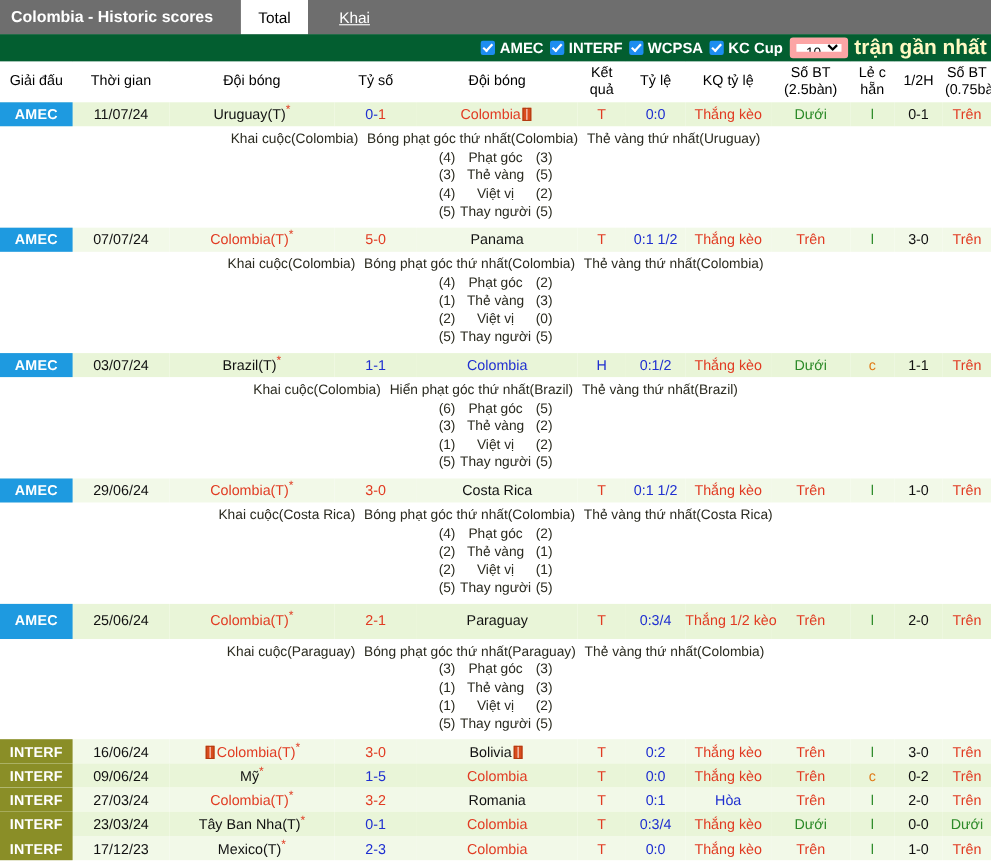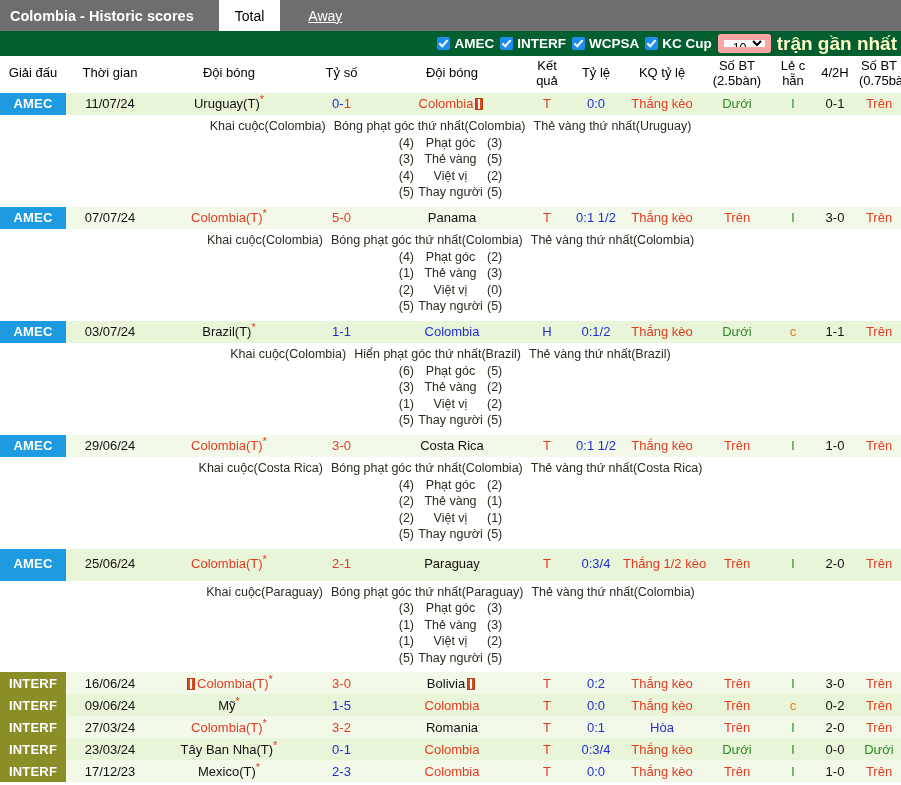--- a/index.html
+++ b/index.html
@@ -212,21 +212,21 @@
 <body>
 
 <div id="page">
 
   <div class="topbar">
     <div class="topbar-title">Colombia - Historic scores</div>
     <div class="tab active">
       <span>Total</span>
     </div>
     <div class="tab underlined">
-      <span>Away</span>
+      <span>Khai</span>
     </div>
   </div>
 
   <div class="filterbar">
     <div class="filter-item">
       <span class="chk"></span>
       <span class="lbl">AMEC</span>
     </div>
     <div class="filter-item">
       <span class="chk"></span>
@@ -264,21 +264,21 @@
         <th>Giải đấu</th>
         <th>Thời gian</th>
         <th>Đội bóng</th>
         <th>Tỷ số</th>
         <th>Đội bóng</th>
         <th>Kết quả</th>
         <th>Tỷ lệ</th>
         <th>KQ tỷ lệ</th>
         <th>Số BT (2.5bàn)</th>
         <th>Lẻ c hẵn</th>
-        <th>4/2H</th>
+        <th>1/2H</th>
         <th>Số BT (0.75bàn)</th>
       </tr>
     </thead>
     <tbody id="tbody">
         <tr class="main-row bg-a">
           <td class="league-cell lg-amec">AMEC</td>
           <td class="c-black">11/07/24</td>
           <td class="c-black">Uruguay(T)<span class="sup-star">*</span></td>
           <td class="c-blue"><span class="c-blue">0-</span><span class="c-red">1</span></td>
           <td class="c-red">Colombia<span class="flag"></span></td>

